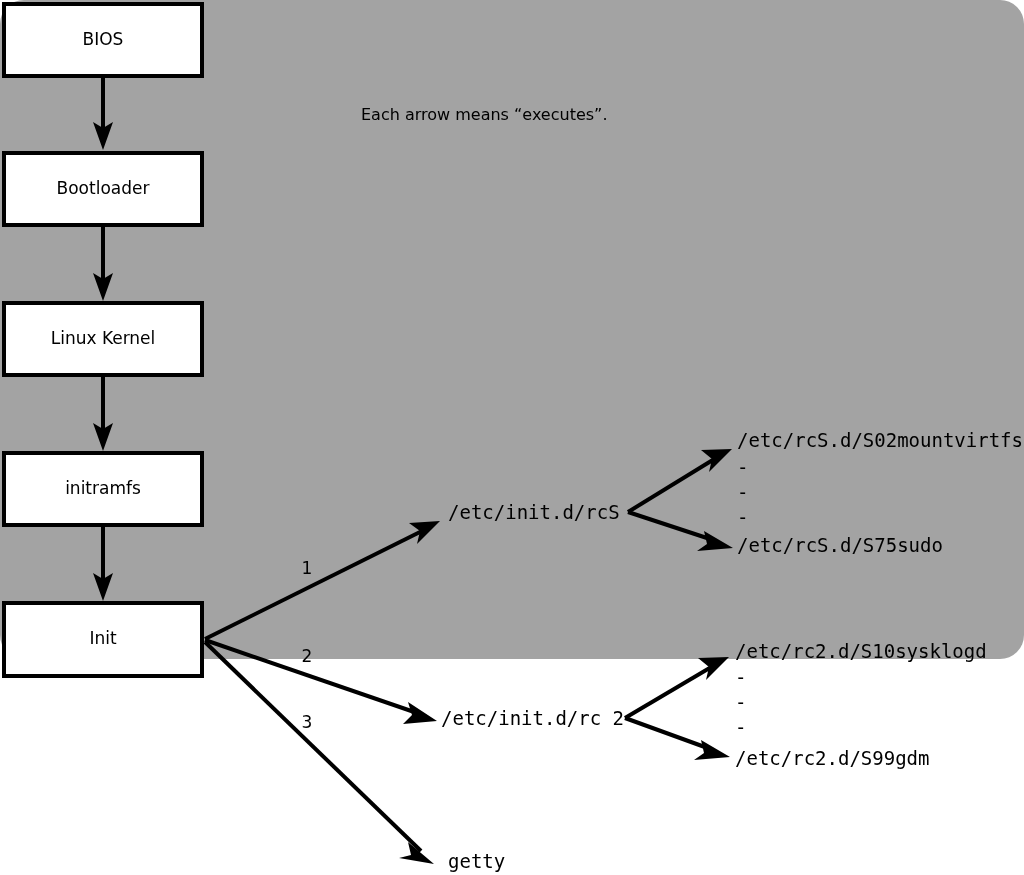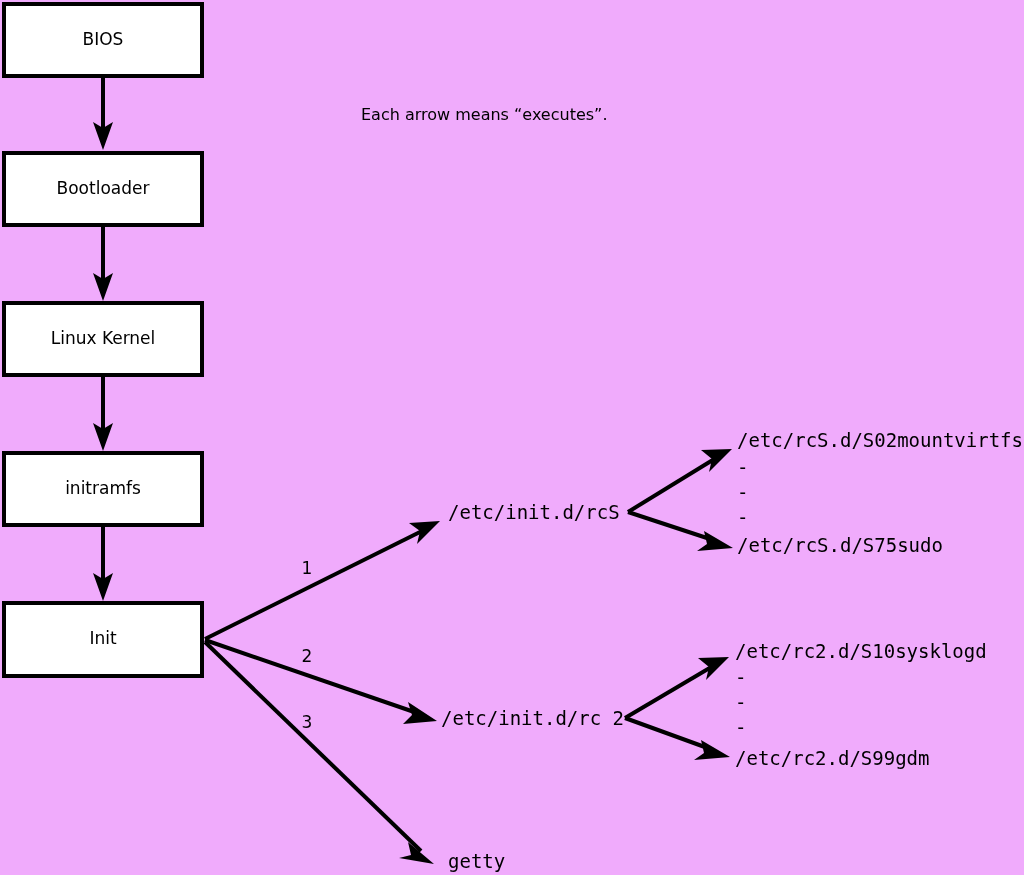--- a/index.html
+++ b/index.html
@@ -9,22 +9,23 @@
   }
   body {
     width: 1024px;
     height: 875px;
     overflow: hidden;
     font-family: "DejaVu Sans", sans-serif;
   }
   #diagram-root {
     position: relative;
     width: 1024px;
-    height: 875px;
-    background: #f0abfc;
+    height: 659px;
+    background: #a3a3a3;
+    border-radius: 24px;
   }
   svg.diagram {
     display: block;
     width: 1024px;
     height: 875px;
   }
   .box-rect {
     fill: #ffffff;
     stroke: #000000;
     stroke-width: 4;

